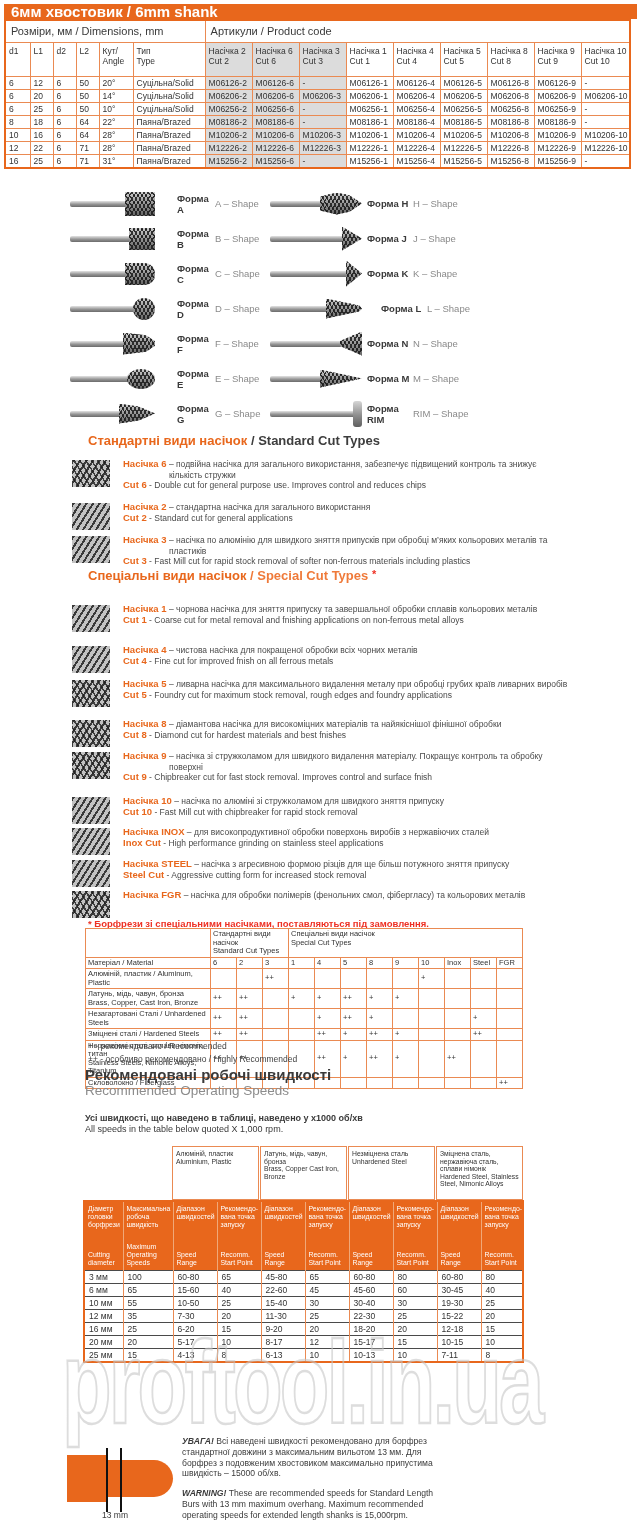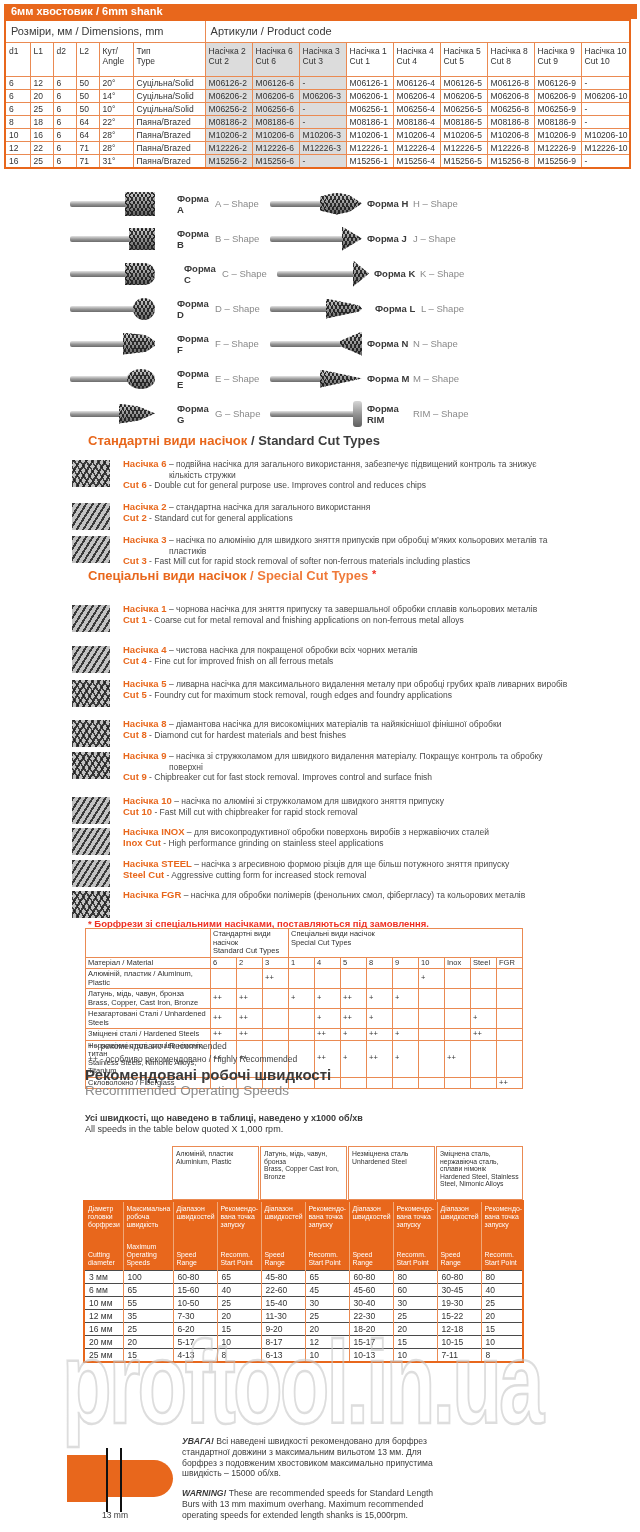--- a/index.html
+++ b/index.html
@@ -7,21 +7,21 @@
     --borange:#ea8a52;
     --dark:#3d3d3d;
     --red:#ee3124;
   }
   *{box-sizing:border-box;margin:0;padding:0;}
   body{background:#fff;font-family:"Liberation Sans",sans-serif;}
   .page{position:relative;width:640px;height:1532px;background:#fff;overflow:hidden;}
 
   
   .title-bar{position:absolute;left:4px;top:4px;width:633px;height:15px;background:var(--orange);
-    color:#fff;font-size:11px;font-weight:bold;line-height:15px;padding-left:7px;}
+    color:#fff;font-size:15px;font-weight:bold;line-height:15px;padding-left:7px;}
 
   
   .main-table-wrap{position:absolute;left:4px;top:19px;width:627px;}
   table{border-collapse:collapse;table-layout:fixed;width:100%;}
   .main-table{border:2px solid var(--orange);}
   .main-table td{border:1px solid var(--borange);color:#333;font-size:8.5px;
     padding:1px 0 1px 3px;vertical-align:middle;overflow:hidden;white-space:nowrap;}
   .main-table .sec{height:22px;font-size:11px;color:#3a3a3a;padding-left:5px;}
   .main-table .colhead{height:34px;vertical-align:top;padding-top:3px;line-height:10px;}
   .main-table .shade{background:#dcdcdc;}
@@ -355,21 +355,21 @@
         <div class="lbl-ua" style="margin-left: 2px; width: 46px;">Форма J</div>
         <div class="lbl-en" style="width: 57px;">J – Shape</div>
       </div>
       <div class="shape-row">
         <div class="shape-cell-img" style="width: 88px;">
           <div class="burr" style="width: 85px;">
             <div class="shank" style="width: 57px;"></div>
             <div class="head" style="width: 30px; height: 22px; top: 4px; border-radius: 0px 10px 10px 0px;"></div>
           </div>
         </div>
-        <div class="lbl-ua" style="margin-left: 26px; width: 38px;">Форма C</div>
+        <div class="lbl-ua" style="margin-left: 19px; width: 38px;">Форма C</div>
         <div class="lbl-en" style="width: 55px;">C – Shape</div>
         <div class="shape-cell-img" style="width: 95px;">
           <div class="burr" style="width: 92px;">
             <div class="shank" style="width: 78px;"></div>
             <div class="head" style="width: 16px; height: 26px; top: 2px; clip-path: polygon(0px 0px, 100% 50%, 0px 100%);"></div>
           </div>
         </div>
         <div class="lbl-ua" style="margin-left: 2px; width: 46px;">Форма K</div>
         <div class="lbl-en" style="width: 57px;">K – Shape</div>
       </div>
@@ -381,21 +381,21 @@
           </div>
         </div>
         <div class="lbl-ua" style="margin-left: 19px; width: 38px;">Форма D</div>
         <div class="lbl-en" style="width: 55px;">D – Shape</div>
         <div class="shape-cell-img" style="width: 95px;">
           <div class="burr" style="width: 92px;">
             <div class="shank" style="width: 58px;"></div>
             <div class="head" style="width: 36px; height: 20px; top: 5px; clip-path: polygon(0px 0px, 92% 35%, 100% 50%, 92% 65%, 0px 100%);"></div>
           </div>
         </div>
-        <div class="lbl-ua" style="margin-left: 10px; width: 46px;">Форма L</div>
+        <div class="lbl-ua" style="margin-left: 16px; width: 46px;">Форма L</div>
         <div class="lbl-en" style="width: 57px;">L – Shape</div>
       </div>
       <div class="shape-row">
         <div class="shape-cell-img" style="width: 88px;">
           <div class="burr" style="width: 85px;">
             <div class="shank" style="width: 55px;"></div>
             <div class="head" style="width: 32px; height: 22px; top: 4px; clip-path: polygon(0px 0px, 72% 12%, 100% 40%, 100% 60%, 72% 88%, 0px 100%);"></div>
           </div>
         </div>
         <div class="lbl-ua" style="margin-left: 19px; width: 38px;">Форма F</div>

